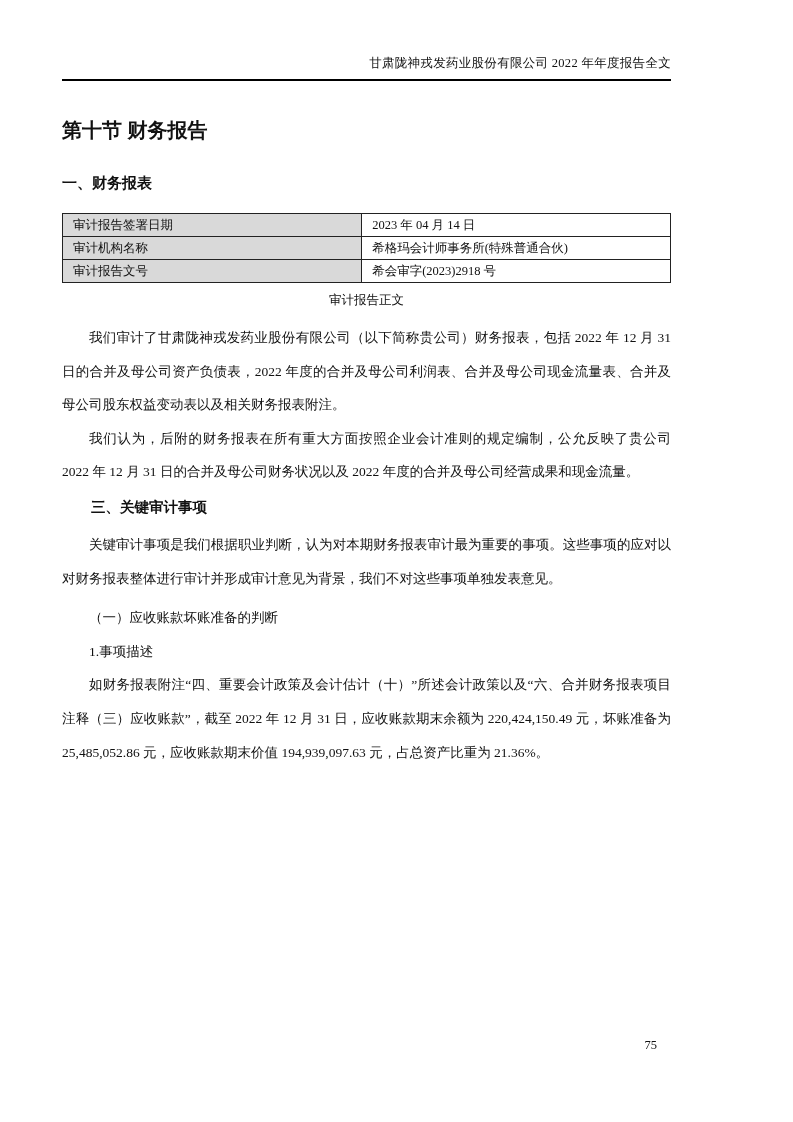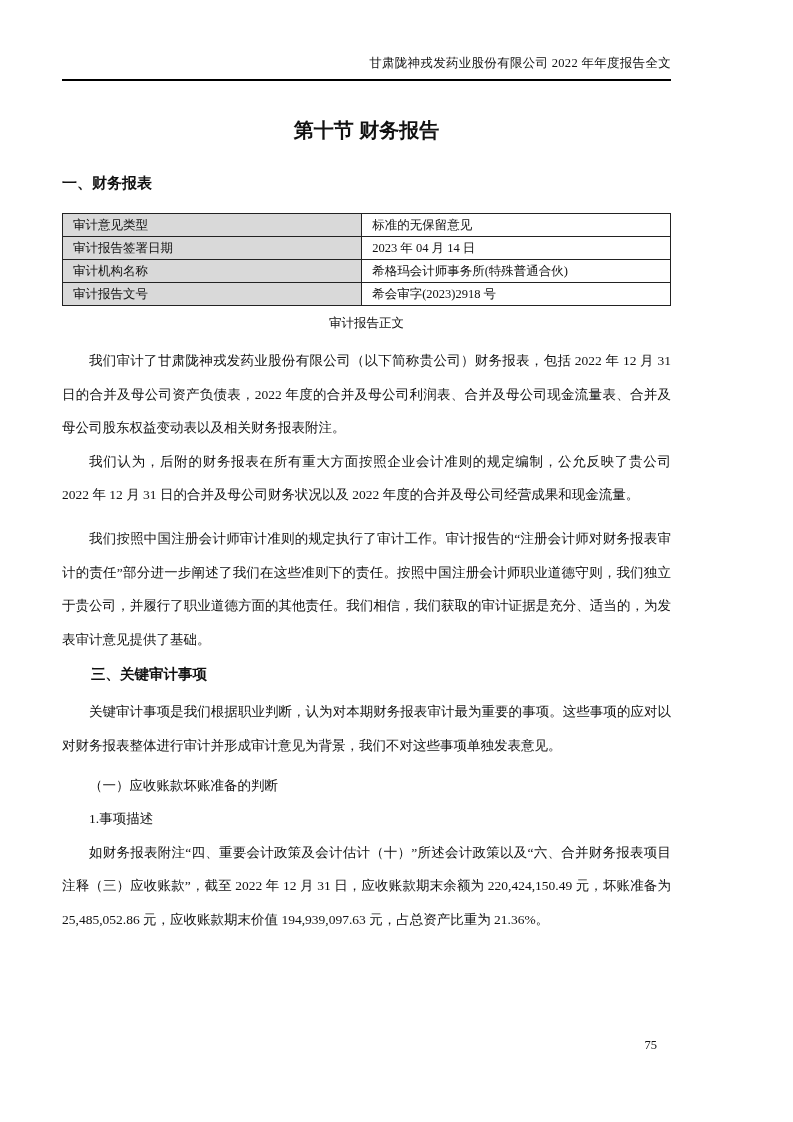--- a/index.html
+++ b/index.html
@@ -14,21 +14,21 @@
     overflow:hidden;
   }
   .header{
     text-align:right;
     font-size:12.5px;
     letter-spacing:.3px;
     padding-bottom:7px;
     border-bottom:2px solid #000;
   }
   .doc-title{
-    text-align:center;
+    text-align:left;
     font-size:20px;
     font-weight:bold;
     font-family:"Liberation Sans","DejaVu Sans",sans-serif;
     margin-top:36px;
     line-height:26px;
   }
   .sec-heading{
     font-size:15px;
     font-weight:bold;
     font-family:"Liberation Sans","DejaVu Sans",sans-serif;
@@ -99,44 +99,39 @@
 
   <div class="header">甘肃陇神戎发药业股份有限公司 2022 年年度报告全文</div>
 
   <div class="doc-title">第十节 财务报告</div>
 
   <div class="sec-heading">一、财务报表</div>
 
   <table class="audit">
     <tbody>
       <tr>
-        <td class="lbl">审计意见类型</td>
-        <td>标准的无保留意见</td>
-      </tr>
-      <tr>
         <td class="lbl">审计报告签署日期</td>
         <td>2023 年 04 月 14 日</td>
       </tr>
       <tr>
         <td class="lbl">审计机构名称</td>
         <td>希格玛会计师事务所(特殊普通合伙)</td>
       </tr>
       <tr>
         <td class="lbl">审计报告文号</td>
         <td>希会审字(2023)2918 号</td>
       </tr>
     </tbody>
   </table>
 
   <div class="caption">审计报告正文</div>
 
   <p class="body mt">我们审计了甘肃陇神戎发药业股份有限公司（以下简称贵公司）财务报表，包括 2022 年 12 月 31 日的合并及母公司资产负债表，2022 年度的合并及母公司利润表、合并及母公司现金流量表、合并及母公司股东权益变动表以及相关财务报表附注。</p>
   <p class="body">我们认为，后附的财务报表在所有重大方面按照企业会计准则的规定编制，公允反映了贵公司 2022 年 12 月 31 日的合并及母公司财务状况以及 2022 年度的合并及母公司经营成果和现金流量。</p>
 
-  <p class="body mt2">我们按照中国注册会计师审计准则的规定执行了审计工作。审计报告的“注册会计师对财务报表审计的责任”部分进一步阐述了我们在这些准则下的责任。按照中国注册会计师职业道德守则，我们独立于贵公司，并履行了职业道德方面的其他责任。我们相信，我们获取的审计证据是充分、适当的，为发表审计意见提供了基础。</p>
 
   <div class="h-sub h-keymatters">三、关键审计事项</div>
   <p class="body mt2">关键审计事项是我们根据职业判断，认为对本期财务报表审计最为重要的事项。这些事项的应对以对财务报表整体进行审计并形成审计意见为背景，我们不对这些事项单独发表意见。</p>
 
   <div class="plain-sub first">（一）应收账款坏账准备的判断</div>
   <div class="plain-sub">1.事项描述</div>
   <p class="body">如财务报表附注“四、重要会计政策及会计估计（十）”所述会计政策以及“六、合并财务报表项目注释（三）应收账款”，截至 2022 年 12 月 31 日，应收账款期末余额为 220,424,150.49 元，坏账准备为 25,485,052.86 元，应收账款期末价值 194,939,097.63 元，占总资产比重为 21.36%。</p>
 
   <div class="page-num">75</div>
 

